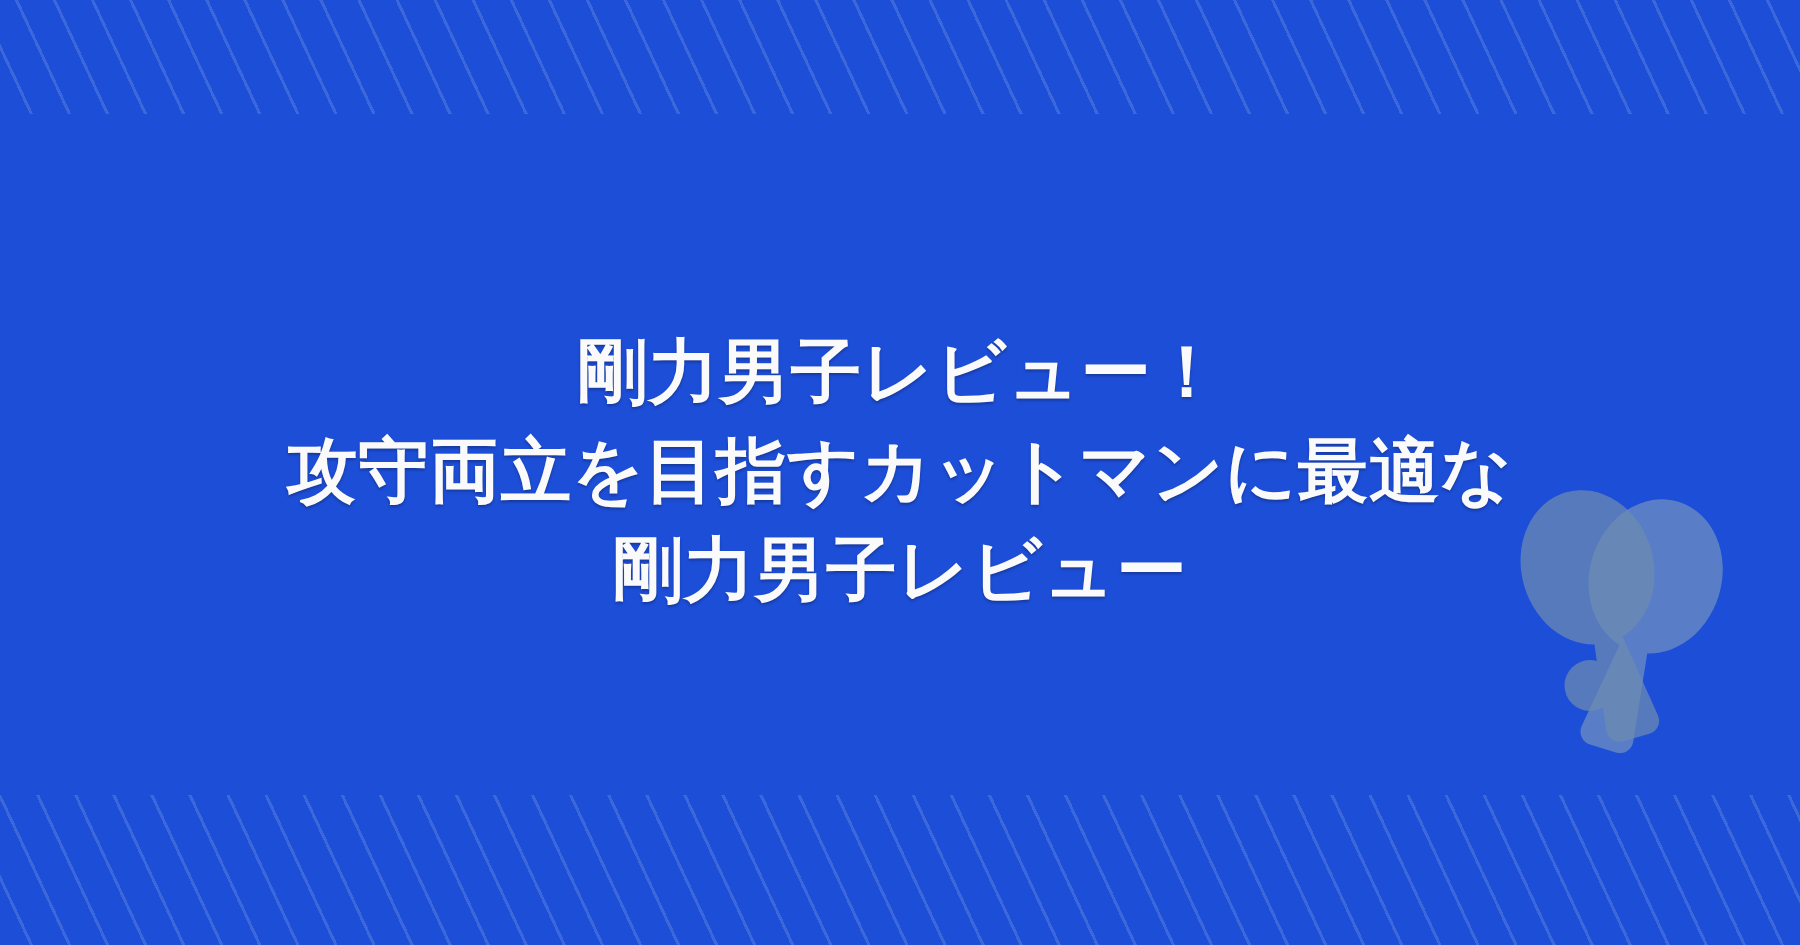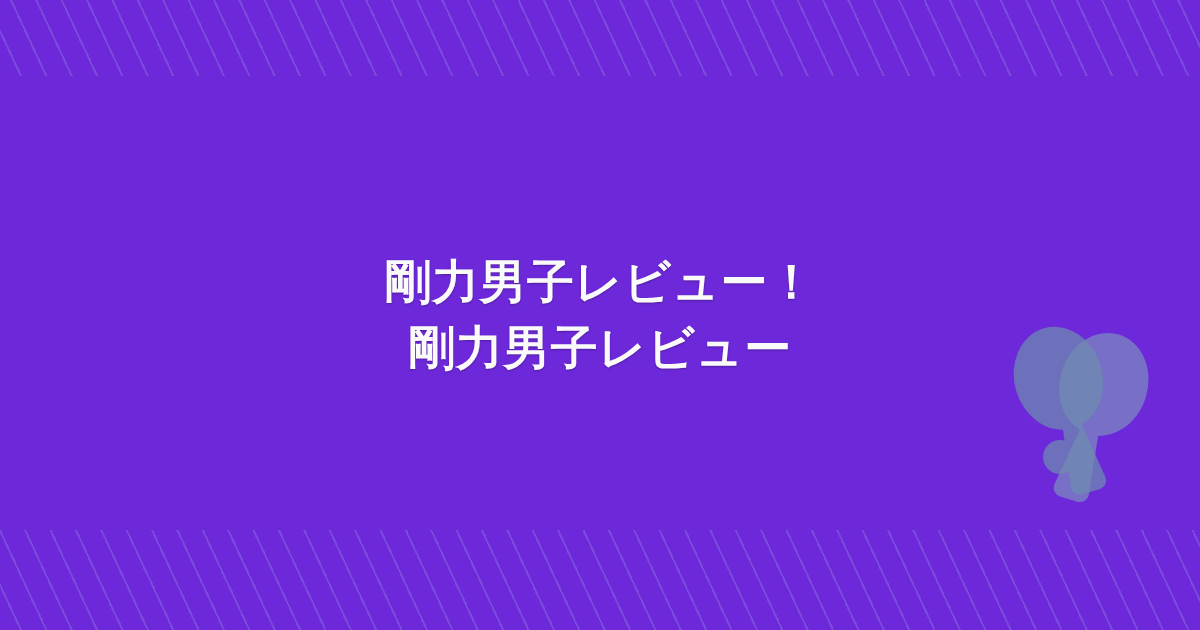--- a/index.html
+++ b/index.html
@@ -10,21 +10,21 @@
     width: 1200px;
     height: 630px;
     overflow: hidden;
     font-family: "DejaVu Sans", "Liberation Sans", sans-serif;
   }
 
   .ogp-card {
     position: relative;
     width: 1200px;
     height: 630px;
-    background: #6d28d9;
+    background: #1d4ed8;
     overflow: hidden;
   }
 
   
   .stripe-band {
     position: absolute;
     left: 0;
     width: 1200px;
     background-image: repeating-linear-gradient(
         65deg,
@@ -116,17 +116,18 @@
         </g>
 
         <circle cx="62" cy="139" r="17"></circle>
       </g>
     </svg>
   </div>
 
   <div class="headline-wrap">
     <h1 class="headline">
       <span class="headline-line">剛力男子レビュー！</span>
+      <span class="headline-line">攻守両立を目指すカットマンに最適な</span>
       <span class="headline-line">剛力男子レビュー</span>
     </h1>
   </div>
 
 </div>
 
 </body></html>

